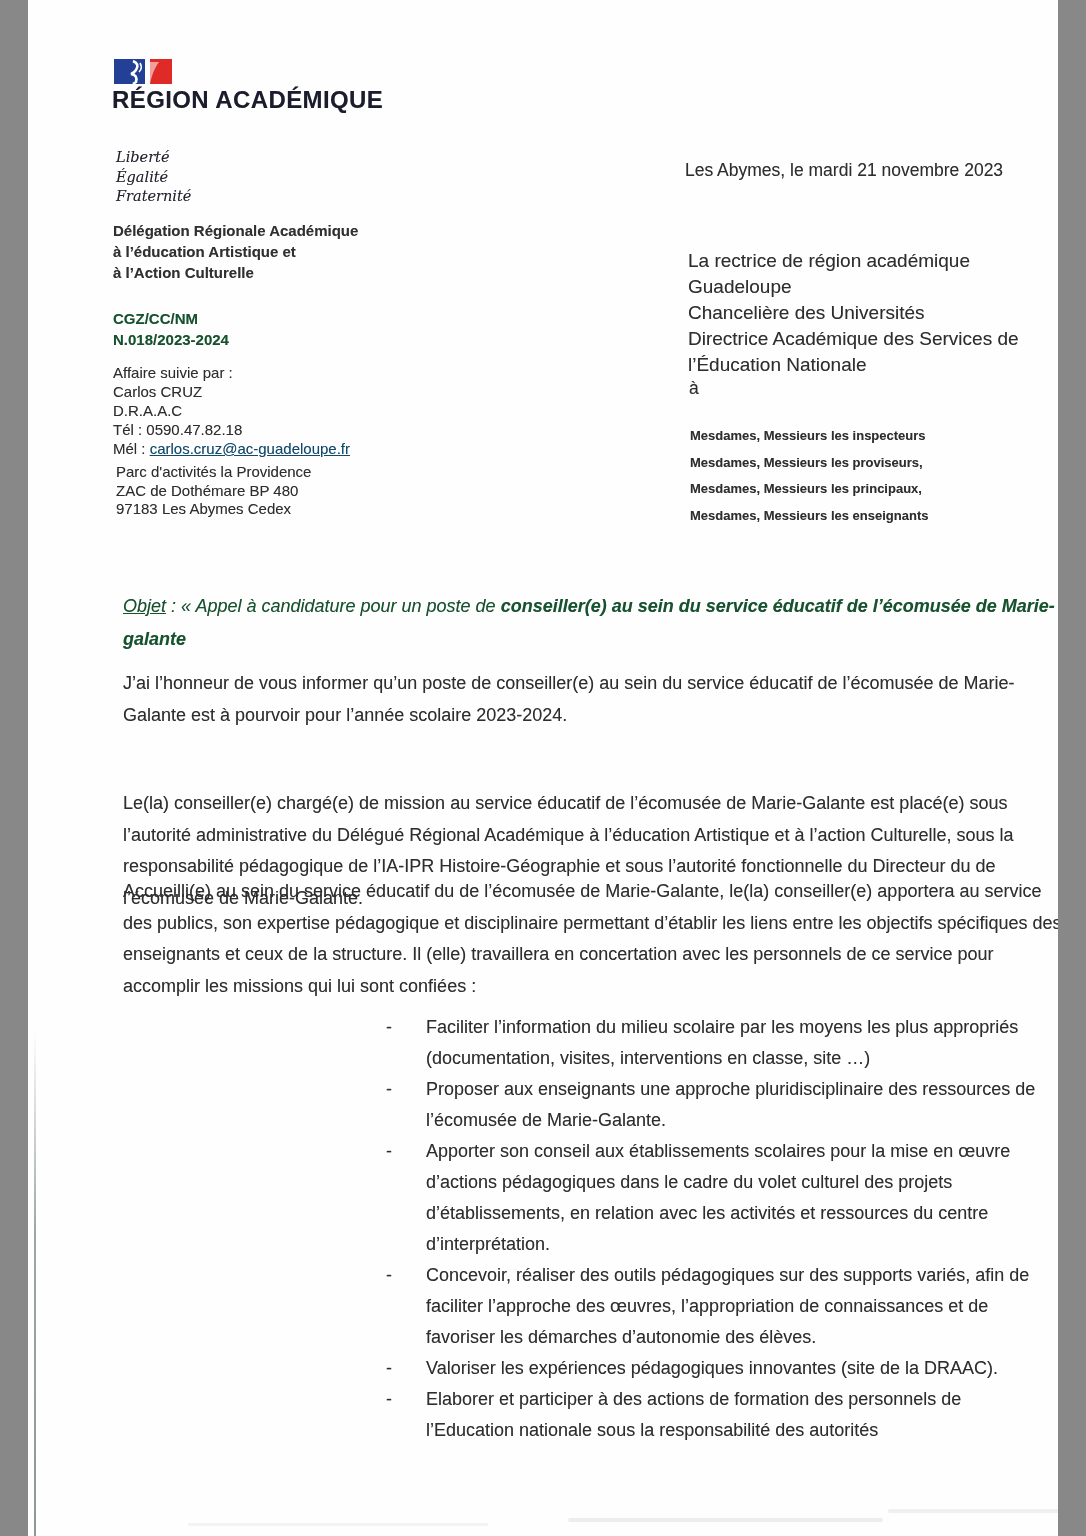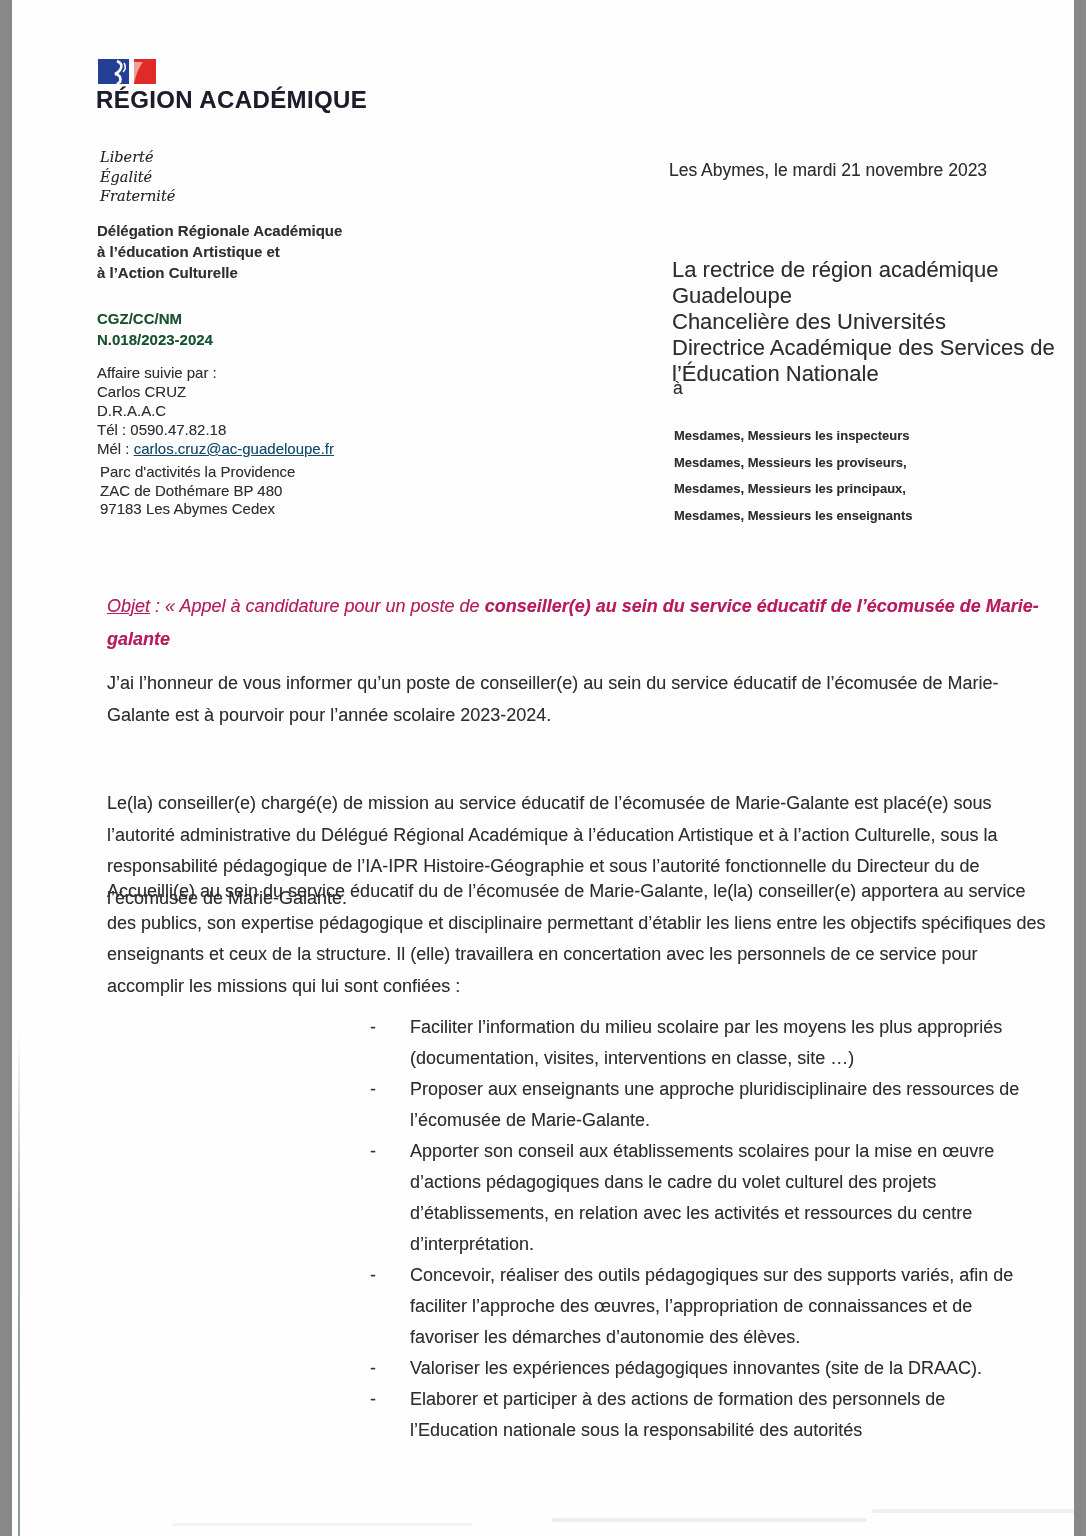--- a/index.html
+++ b/index.html
@@ -5,21 +5,20 @@
   html,body{margin:0;padding:0;background:#888;}
   .page{
     position:relative;
     width:1030px;height:1536px;
     margin:0 auto;
     background:#fefefe;
     overflow:hidden;
     font-family:"Liberation Sans", sans-serif;
     color:#2e2e2e;
     text-shadow:0 0 .4px rgba(40,40,40,.35);
-    padding-left:32px;
   }
   
   .logo-flag{position:absolute;left:86px;top:56px;width:58px;height:32px;}
   .region-title{
     position:absolute;left:84px;top:86px;
     font-size:24px;line-height:27px;font-weight:800;
     color:#1b1d2c;letter-spacing:.4px;white-space:nowrap;
   }
   .motto{
     position:absolute;left:88px;top:148px;
@@ -28,27 +27,27 @@
   }
   
   .sender-service{position:absolute;left:85px;top:220px;font-size:15px;line-height:21px;font-weight:bold;color:#303030;}
   .sender-ref{position:absolute;left:85px;top:308px;font-size:15px;line-height:21px;font-weight:bold;color:#14532d;}
   .sender-contact{position:absolute;left:85px;top:364px;font-size:15px;line-height:18.5px;}
   .sender-contact div{margin-bottom:.5px;}
   .email-link{color:#0c4a6e;text-decoration:underline;}
   .sender-address{position:absolute;left:88px;top:463px;font-size:15px;line-height:18.5px;}
   
   .date-line{position:absolute;left:657px;top:160px;font-size:17.5px;}
-  .from-block{position:absolute;left:660px;top:257px;font-size:22px;line-height:26px;}
+  .from-block{position:absolute;left:660px;top:248px;font-size:19px;line-height:26px;}
   .to-word{position:absolute;left:661px;top:378px;font-size:17.5px;}
   .to-block{position:absolute;left:662px;top:423px;font-size:13px;line-height:26.5px;font-weight:bold;}
   
   .objet{
     position:absolute;left:95px;top:590px;width:935px;
-    font-size:18px;line-height:33px;font-style:italic;color:#be185d;
+    font-size:18px;line-height:33px;font-style:italic;color:#14532d;
   }
   .objet .lbl{text-decoration:underline;}
   .objet b{font-weight:bold;}
   .para{position:absolute;left:95px;width:942px;font-size:18px;line-height:31.5px;}
   .para1{top:668px;}
   .para2{top:788px;}
   .para3{top:876px;}
   .bullets{position:absolute;left:358px;top:1012px;width:662px;font-size:18px;line-height:31px;}
   .bullet{display:flex;align-items:flex-start;}
   .bullet .dash{width:40px;flex:0 0 40px;}

